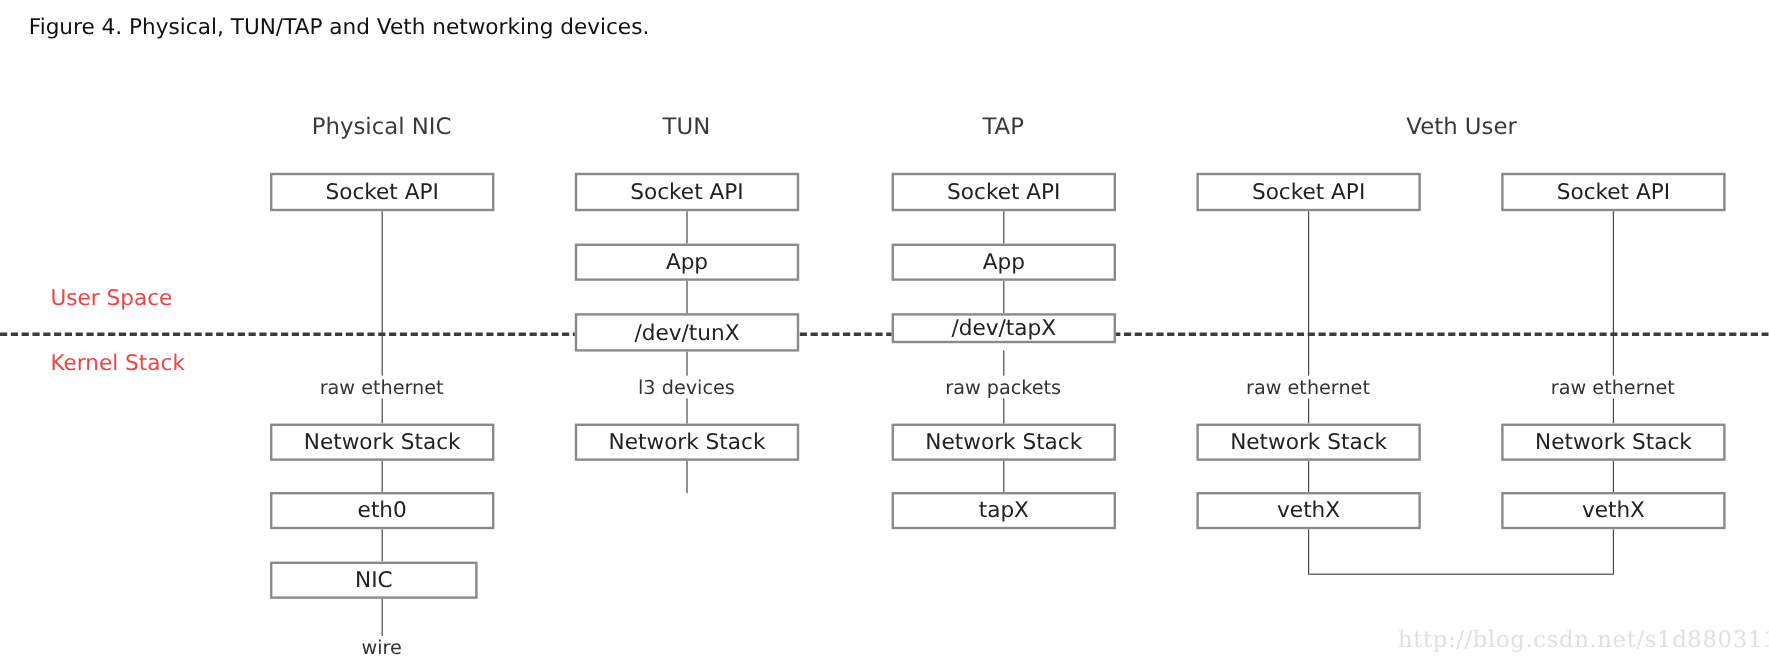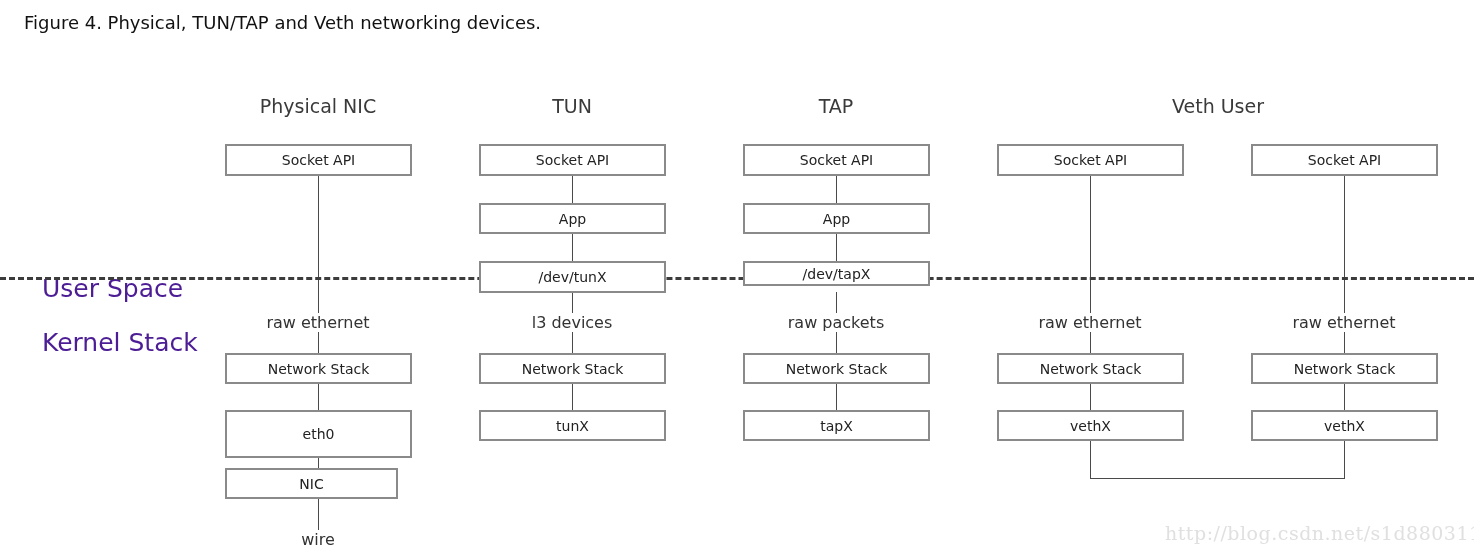--- a/index.html
+++ b/index.html
@@ -30,34 +30,33 @@
   .col-header {
     position: absolute;
     font-size: 19px;
     color: #3a3a3a;
     text-align: center;
     white-space: nowrap;
     transform: translateX(-50%);
   }
   .space-label {
     position: absolute;
-    font-size: 25px;
-    color: #4c1d95;
+    font-size: 18px;
+    color: #ef4444;
     white-space: nowrap;
-    margin-top: 36px;
   }
   .node-box {
     position: absolute;
     box-sizing: border-box;
     border: 2px solid #8a8a8a;
     background: #ffffff;
     display: flex;
     align-items: center;
     justify-content: center;
-    font-size: 14px;
+    font-size: 18px;
     color: #222222;
     white-space: nowrap;
     z-index: 3;
   }
   .edge-v {
     position: absolute;
     width: 0;
     border-left: 1.6px solid #4a4a4a;
     z-index: 1;
   }
@@ -112,35 +111,34 @@
   <div class="col-header" style="left:1218px; top:95px;">Veth User</div>
 
   <div class="edge-v" style="left:318px; top:175px; height:178px;"></div>
   <div class="edge-v" style="left:318px; top:383px; height:27px;"></div>
   <div class="edge-v" style="left:318px; top:440px; height:28px;"></div>
   <div class="edge-v" style="left:318px; top:498px; height:32px;"></div>
 
   <div class="node-box" style="left:225px; top:144px; width:187px; height:32px;">Socket API</div>
   <div class="edge-label" style="left:318px; top:313px;">raw ethernet</div>
   <div class="node-box" style="left:225px; top:353px; width:187px; height:31px;">Network Stack</div>
-  <div class="node-box" style="left:225px; top:410px; width:187px; height:48px;">eth0</div>
+  <div class="node-box" style="left:225px; top:410px; width:187px; height:31px;">eth0</div>
   <div class="node-box" style="left:225px; top:468px; width:173px; height:31px;">NIC</div>
   <div class="edge-label" style="left:318px; top:530px;">wire</div>
 
   <div class="edge-v" style="left:572px; top:175px; height:29px;"></div>
   <div class="edge-v" style="left:572px; top:233px; height:29px;"></div>
   <div class="edge-v" style="left:572px; top:292px; height:62px;"></div>
   <div class="edge-v" style="left:572px; top:383px; height:28px;"></div>
 
   <div class="node-box" style="left:479px; top:144px; width:187px; height:32px;">Socket API</div>
   <div class="node-box" style="left:479px; top:203px; width:187px; height:31px;">App</div>
   <div class="node-box" style="left:479px; top:261px; width:187px; height:32px;">/dev/tunX</div>
   <div class="edge-label" style="left:572px; top:313px;">l3 devices</div>
   <div class="node-box" style="left:479px; top:353px; width:187px; height:31px;">Network Stack</div>
-  <div class="node-box" style="left:479px; top:410px; width:187px; height:31px;">tunX</div>
 
   <div class="edge-v" style="left:836px; top:175px; height:29px;"></div>
   <div class="edge-v" style="left:836px; top:233px; height:29px;"></div>
   <div class="edge-v" style="left:836px; top:292px; height:62px;"></div>
   <div class="edge-v" style="left:836px; top:383px; height:28px;"></div>
 
   <div class="node-box" style="left:743px; top:144px; width:187px; height:32px;">Socket API</div>
   <div class="node-box" style="left:743px; top:203px; width:187px; height:31px;">App</div>
   <div class="node-box" style="left:743px; top:261px; width:187px; height:25px;">/dev/tapX</div>
   <div class="edge-label" style="left:836px; top:313px;">raw packets</div>

